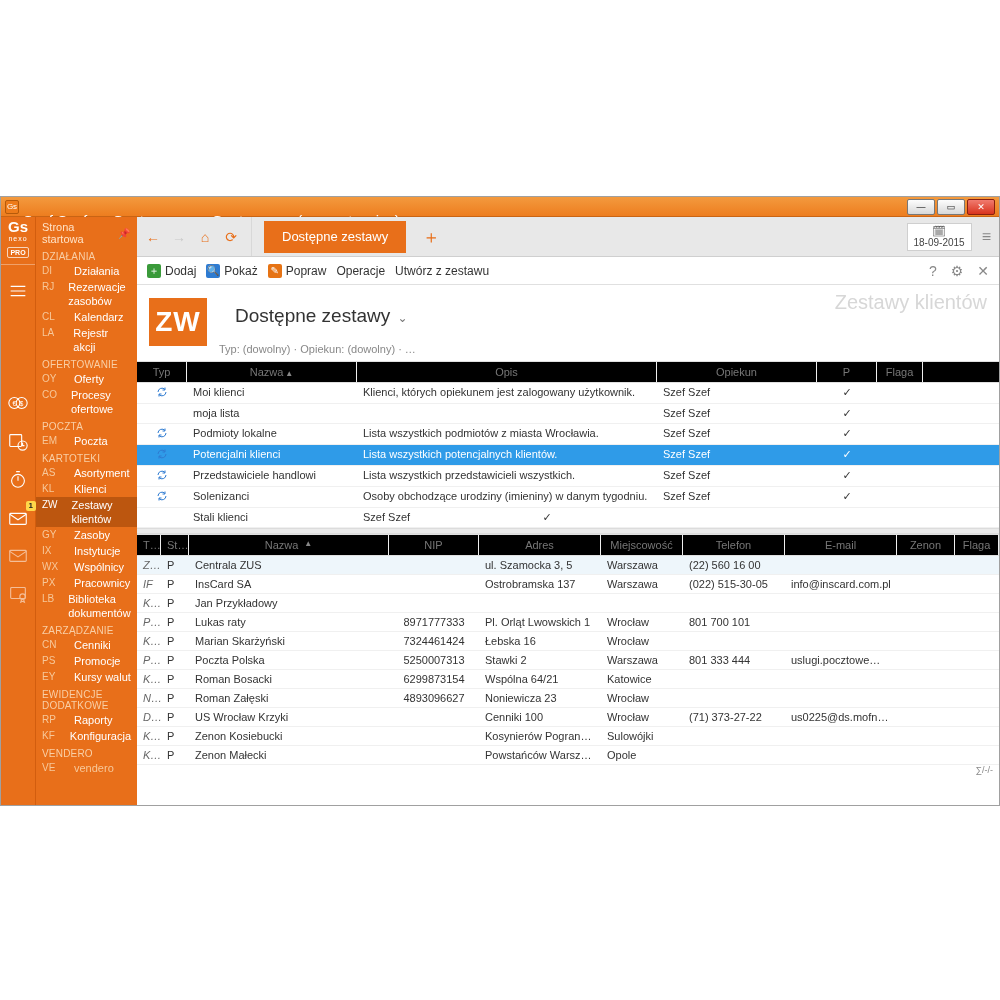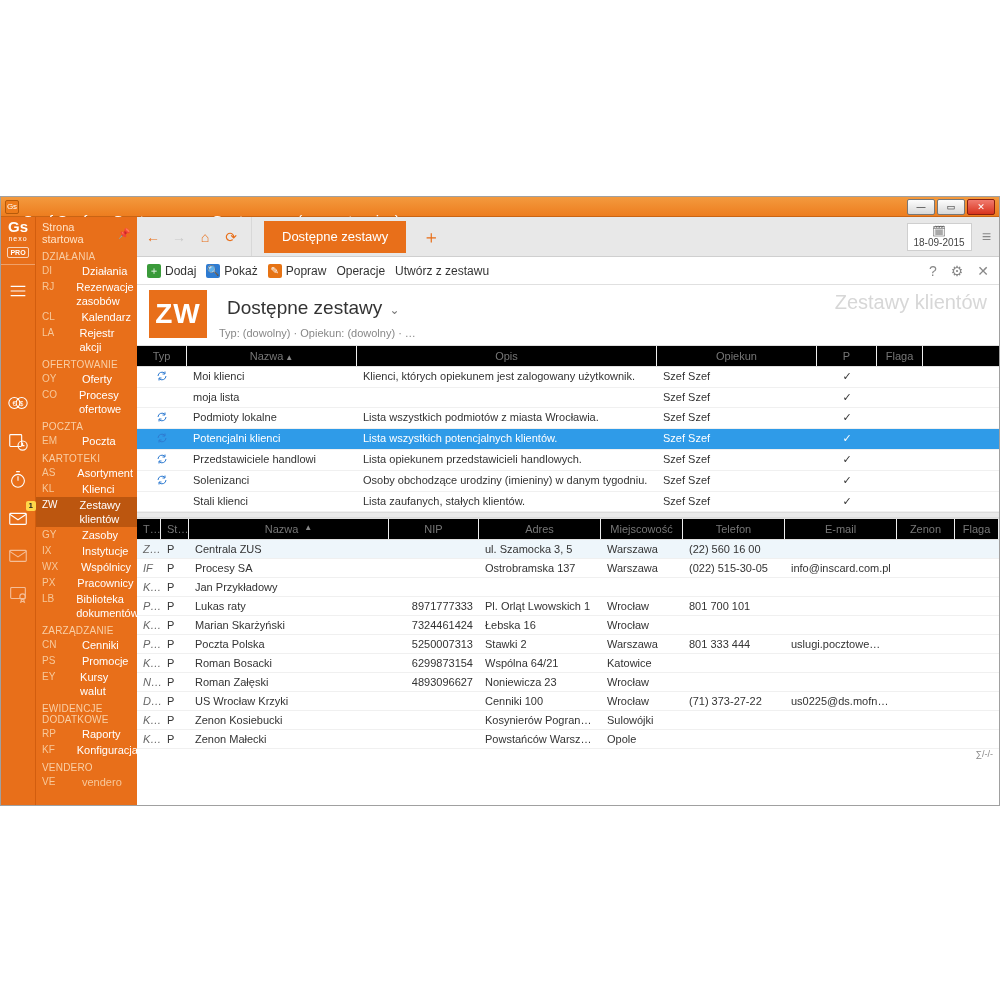--- a/index.html
+++ b/index.html
@@ -22,21 +22,21 @@
   .rail-logo em{ display:block; font-size:7px; font-style:normal; border:1px solid rgba(255,255,255,.7); border-radius:2px; margin:2px 6px 0; line-height:9px;}
   .rail-icon { width:24px; height:24px; color:rgba(255,255,255,.85); font-size:16px; display:flex; align-items:center; justify-content:center; position:relative;}
   .rail-icon svg{ width:22px; height:22px; stroke:#fff; fill:none; stroke-width:1.2;}
   .rail-icon.active { color:#fff;}
   .rail-badge { position:absolute; top:-4px; right:-6px; background:#ffd84a; color:#222; font-size:8px; line-height:10px; padding:0 3px; border-radius:2px; font-weight:600;}
   .rail-icon.dimmed svg{ opacity:.55;}
   
   .sidebar { width:158px; background:#e86f1a; border-left:1px solid #d25d0e; color:#fff; font-size:11px; overflow:hidden;}
   .sidebar-top { display:flex; justify-content:space-between; align-items:center; padding:4px 6px 2px; color:#ffe2c6;}
   .sidebar .group-title { color:#f9cfa6; font-size:10px; padding:4px 6px 1px; letter-spacing:.2px;}
-  .sidebar-item { display:flex; gap:22px; padding:1px 6px; line-height:14px; cursor:pointer;}
+  .sidebar-item { display:flex; gap:14px; padding:1px 6px; line-height:14px; cursor:pointer;}
   .sidebar-item .code { width:18px; color:#f7c89a; font-size:10px;}
   .sidebar-item.selected { background:#bc560f;}
   .sidebar-item.selected .code{ color:#fff;}
   .sidebar-item.muted { color:#f7c89a;}
   
   .content { flex:1; display:flex; flex-direction:column; background:#fff;}
   .tabs-row { height:40px; background:#e8e8e8; border-bottom:1px solid #cfcfcf; display:flex; align-items:center; padding:0 8px; gap:10px;}
   .nav-arrow { width:16px; height:16px; color:#e86f1a; font-size:14px; text-align:center;}
   .tab-current { background:#e86f1a; color:#fff; padding:6px 18px; font-size:13px; height:32px; display:flex; align-items:center;}
   .tab-add { color:#e86f1a; font-size:18px; padding:0 6px;}
@@ -45,40 +45,40 @@
   .date-box .cal-ic{ font-size:11px;}
   .hamburger { color:#888; font-size:16px;}
   .toolbar { height:28px; display:flex; align-items:center; gap:10px; padding:0 10px; border-bottom:1px solid #e0e0e0; font-size:12px; color:#333;}
   .toolbar .btn { display:flex; align-items:center; gap:4px;}
   .sq-ic { width:14px; height:14px; display:inline-flex; align-items:center; justify-content:center; font-size:10px; color:#fff; border-radius:2px;}
   .sq-green{ background:#3a9a3a;} .sq-blue{ background:#2e7bd1;} .sq-orange{ background:#e67314;}
   .toolbar-right { margin-left:auto; display:flex; gap:14px; color:#888; font-size:14px;}
   
   .heading { display:flex; align-items:center; padding:4px 12px 6px; gap:12px;}
   .heading .big-code { width:58px; height:48px; background:#e86f1a; color:#fff; font-size:28px; font-weight:600; display:flex; align-items:center; justify-content:center; letter-spacing:1px;}
-  .heading h1 { margin:8px; font-size:19px; font-weight:400; color:#333;}
+  .heading h1 { margin:16px; font-size:19px; font-weight:400; color:#333;}
   .heading h1 .chev{ font-size:12px; color:#777; margin-left:4px;}
   .heading .subtitle { font-size:11px; color:#888; margin-top:2px;}
   .heading .module-hint { margin-left:auto; font-size:20px; color:#d7d7d7; align-self:flex-start; padding-top:2px;}
   
   .grid { font-size:11px; color:#333;}
   .grid-head { display:flex; background:#000000; border-top:1px solid #e0e0e0; border-bottom:1px solid #e0e0e0; color:#777; position:relative;}
   .grid-head > div { padding:4px 6px; border-right:1px solid #eee; text-align:center;}
   .grid-row { display:flex; border-bottom:1px solid #f0f0f0;}
   .grid-row > div { padding:3px 6px; overflow:hidden; white-space:nowrap; text-overflow:ellipsis;}
   .grid-row.sel { background:#2f9be8; color:#fff;}
   .grid-row.alt { background:#eef6fb;}
   
   .g1-typ{width:50px; text-align:center;} .g1-naz{width:170px;} .g1-opi{width:300px;} .g1-opk{width:160px;} .g1-p{width:60px; text-align:center;} .g1-flg{width:46px;}
   .refresh-ic{ display:inline-block; width:12px; height:12px;}
   .refresh-ic svg{ width:12px; height:12px; }
   .check{ color:#333;}
   .grid-row.sel .check{ color:#fff;}
   
-  .g2-t{width:24px;} .g2-st{width:28px;} .g2-naz{width:200px;} .g2-nip{width:90px; text-align:right;} .g2-adr{width:122px;} .g2-ms{width:82px;} .g2-tel{width:102px;} .g2-em{width:112px;} .g2-uw{width:58px;} .g2-flg{width:44px;}
+  .g2-t{width:24px;} .g2-st{width:28px;} .g2-naz{width:200px;} .g2-nip{width:90px; text-align:center;} .g2-adr{width:122px;} .g2-ms{width:82px;} .g2-tel{width:102px;} .g2-em{width:112px;} .g2-uw{width:58px;} .g2-flg{width:44px;}
   .g2-naz.head{ display:flex; justify-content:center; gap:4px;}
   .bottom-spacer{ height:6px; background:#eaeaea; border-top:1px solid #dcdcdc; border-bottom:1px solid #dcdcdc;}
   .status-strip{ height:14px; font-size:9px; color:#888; text-align:right; padding:0 6px;}
   .grid-head .sort-ic{ font-size:8px; color:#888; margin-left:2px;}
   .sep-vert{ width:1px; align-self:stretch; background:#d8d8d8; margin:0 2px;}
 </style>
 </head>
 <body>
 <div class="stage">
 <div class="app">
@@ -354,40 +354,39 @@
                 <div class="g1-opk">Szef Szef</div>
                 <div class="g1-p"><span class="check">✓</span></div>
                 <div class="g1-flg"></div>
               </div>
               <div class="grid-row">
                 <div class="g1-typ"><span class="refresh-ic"><svg viewBox="0 0 24 24">
                       <path d="M4 12a8 8 0 0 1 14-5M20 12a8 8 0 0 1-14 5" fill="none" stroke="#2e7bd1" stroke-width="2"></path>
                       <path d="M18 3v5h-5M6 21v-5h5" fill="none" stroke="#2e7bd1" stroke-width="2"></path>
                     </svg></span></div>
                 <div class="g1-naz">Przedstawiciele handlowi</div>
-                <div class="g1-opi">Lista opiekunem przedstawicieli handlowych.</div>
+                <div class="g1-opi">Lista wszystkich przedstawicieli wszystkich.</div>
                 <div class="g1-opk">Szef Szef</div>
                 <div class="g1-p"><span class="check">✓</span></div>
                 <div class="g1-flg"></div>
               </div>
               <div class="grid-row">
                 <div class="g1-typ"><span class="refresh-ic"><svg viewBox="0 0 24 24">
                       <path d="M4 12a8 8 0 0 1 14-5M20 12a8 8 0 0 1-14 5" fill="none" stroke="#2e7bd1" stroke-width="2"></path>
                       <path d="M18 3v5h-5M6 21v-5h5" fill="none" stroke="#2e7bd1" stroke-width="2"></path>
                     </svg></span></div>
                 <div class="g1-naz">Solenizanci</div>
                 <div class="g1-opi">Osoby obchodzące urodziny (imieniny) w danym tygodniu.</div>
                 <div class="g1-opk">Szef Szef</div>
                 <div class="g1-p"><span class="check">✓</span></div>
                 <div class="g1-flg"></div>
               </div>
               <div class="grid-row">
                 <div class="g1-typ"></div>
                 <div class="g1-naz">Stali klienci</div>
-                <div class="g1-opi">Lista zaufanych, stałych klientów.</div>
                 <div class="g1-opk">Szef Szef</div>
                 <div class="g1-p"><span class="check">✓</span></div>
                 <div class="g1-flg"></div>
               </div>
             </div>
     </div>
 
     <div class="bottom-spacer"></div>
 
     <div class="grid">
@@ -415,21 +414,21 @@
                 <div class="g2-adr">ul. Szamocka 3, 5</div>
                 <div class="g2-ms">Warszawa</div>
                 <div class="g2-tel">(22) 560 16 00</div>
                 <div class="g2-em"></div>
                 <div class="g2-uw"></div>
                 <div class="g2-flg"></div>
               </div>
               <div class="grid-row">
                 <div class="g2-t" style="font-style:italic;color:#666">IF</div>
                 <div class="g2-st">P</div>
-                <div class="g2-naz">Procesy SA</div>
+                <div class="g2-naz">InsCard SA</div>
                 <div class="g2-nip"></div>
                 <div class="g2-adr">Ostrobramska 137</div>
                 <div class="g2-ms">Warszawa</div>
                 <div class="g2-tel">(022) 515-30-05</div>
                 <div class="g2-em">info@inscard.com.pl</div>
                 <div class="g2-uw"></div>
                 <div class="g2-flg"></div>
               </div>
               <div class="grid-row">
                 <div class="g2-t" style="font-style:italic;color:#666">K…</div>

